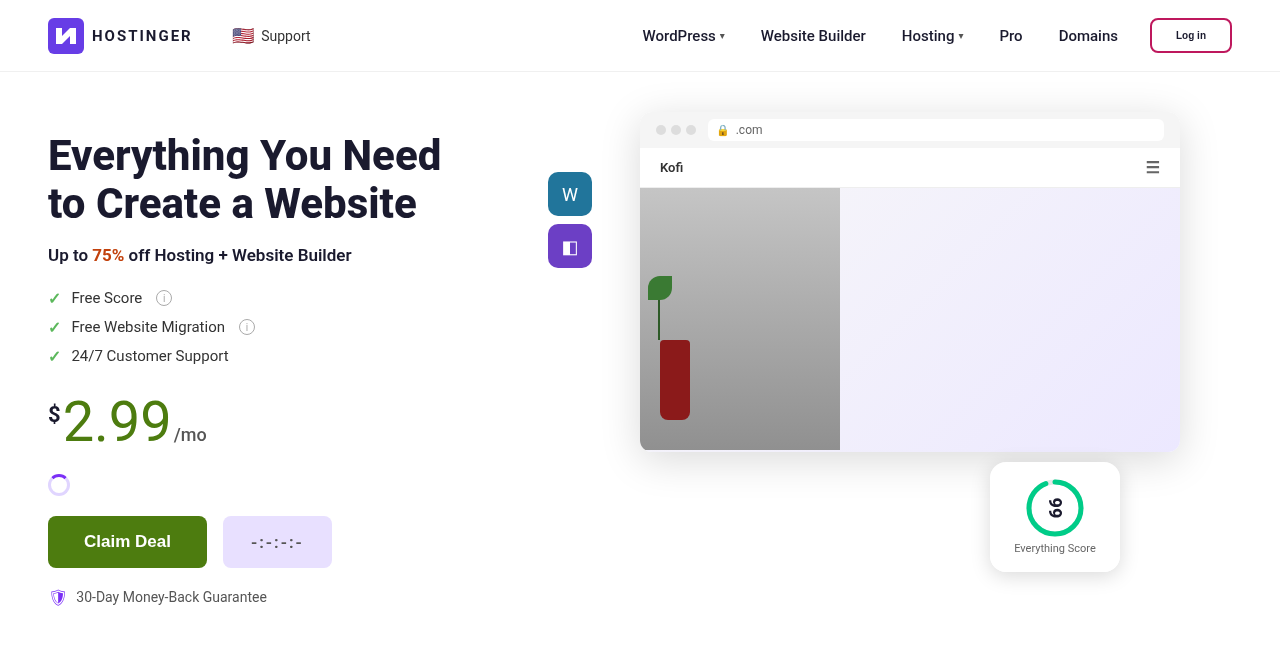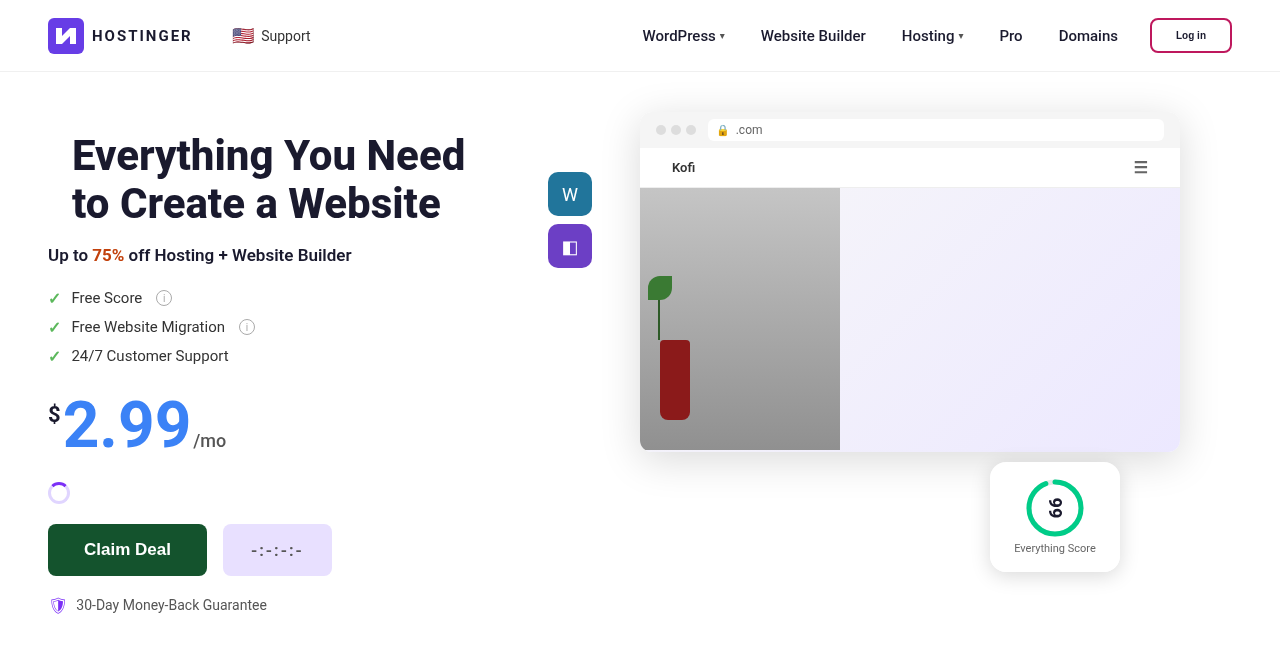--- a/index.html
+++ b/index.html
@@ -103,21 +103,20 @@
       flex: 0 0 500px;
       padding-top: 10px;
     }
     .hero-title {
       font-size: 42px;
       font-weight: 800;
       color: #1a1a2e;
       line-height: 1.15;
       margin-bottom: 16px;
       max-width: 440px;
-      margin-left: 24px;
     }
     .hero-subtitle {
       font-size: 17px;
       font-weight: 600;
       color: #1a1a2e;
       margin-bottom: 24px;
     }
     .hero-subtitle .highlight {
       color: #c2410c;
       font-weight: 700;
@@ -163,23 +162,23 @@
       gap: 2px;
     }
     .price-dollar {
       font-size: 22px;
       font-weight: 700;
       color: #1a1a2e;
       align-self: flex-start;
       margin-top: 8px;
     }
     .price-main {
-      font-size: 64px;
-      font-weight: 700;
-      color: #3b82f6;
+      font-size: 56px;
+      font-weight: 400;
+      color: #4d7c0f;
       line-height: 1;
     }
     .price-period {
       font-size: 18px;
       color: #555;
       font-weight: 500;
     }
     .spinner-row {
       display: flex;
       align-items: center;
@@ -195,21 +194,21 @@
     }
     @keyframes spin { to { transform: rotate(360deg); } }
     .cta-row {
       display: flex;
       align-items: center;
       gap: 16px;
       margin-bottom: 20px;
     }
     .claim-btn {
       padding: 16px 36px;
-      background: #14532d;
+      background: #4d7c0f;
       color: #fff;
       font-size: 17px;
       font-weight: 700;
       border: none;
       border-radius: 8px;
       cursor: pointer;
     }
     .timer-btn {
       padding: 16px 28px;
       background: #e8e0ff;
@@ -316,21 +315,21 @@
       justify-content: center;
       color: #fff;
       font-size: 20px;
       cursor: pointer;
     }
     .sidebar-icon-btn.purple {
       background: #6c3fc5;
     }
     .site-header {
       background: #fff;
-      padding: 10px 32px;
+      padding: 10px 20px;
       display: flex;
       align-items: center;
       justify-content: space-between;
       border-bottom: 1px solid #eee;
       font-size: 13px;
       font-weight: 600;
     }
     .site-logo { color: #333; font-size: 13px; }
     .hamburger { font-size: 16px; color: #666; }
     .site-body {

